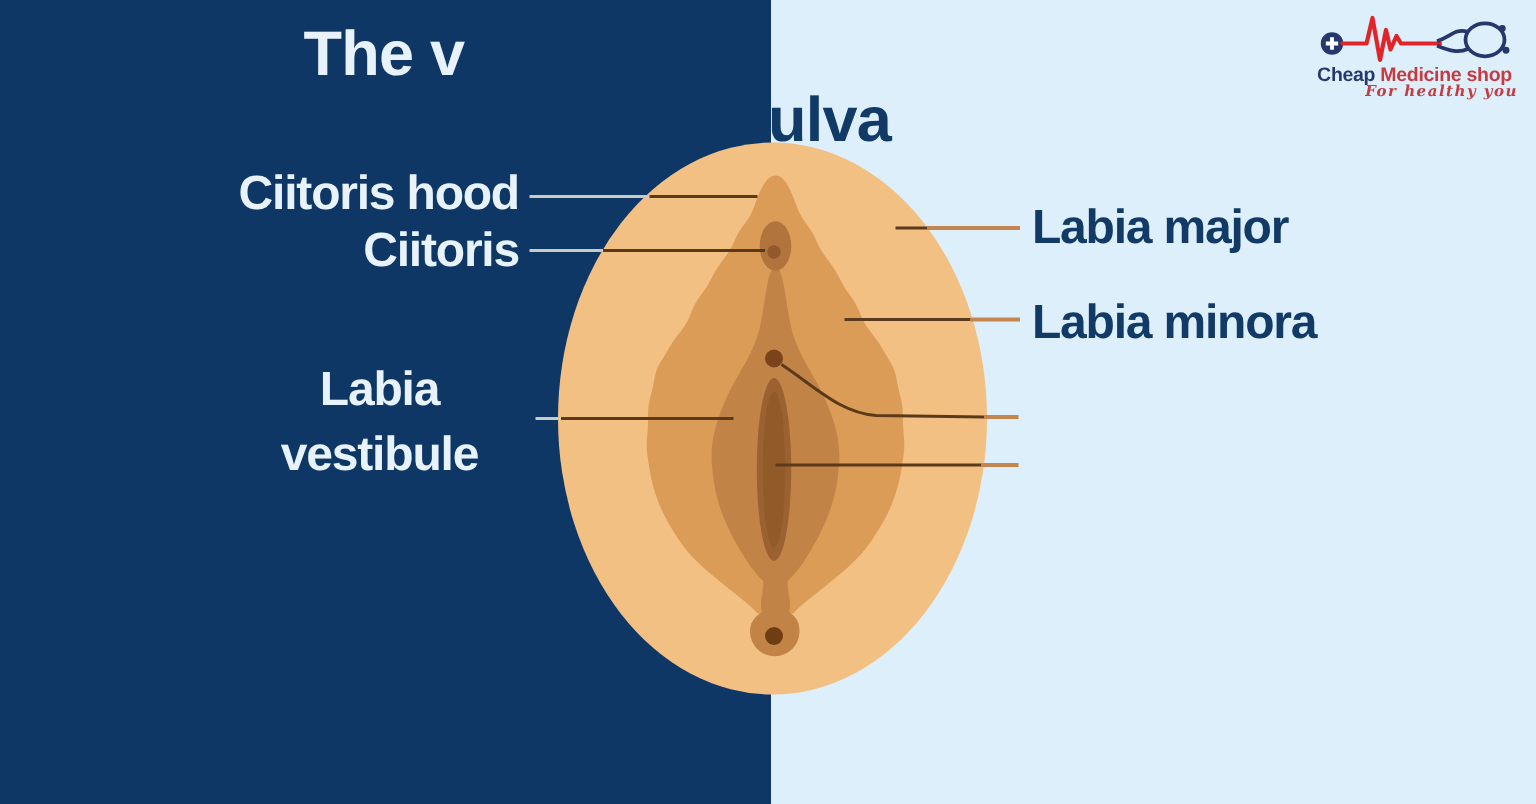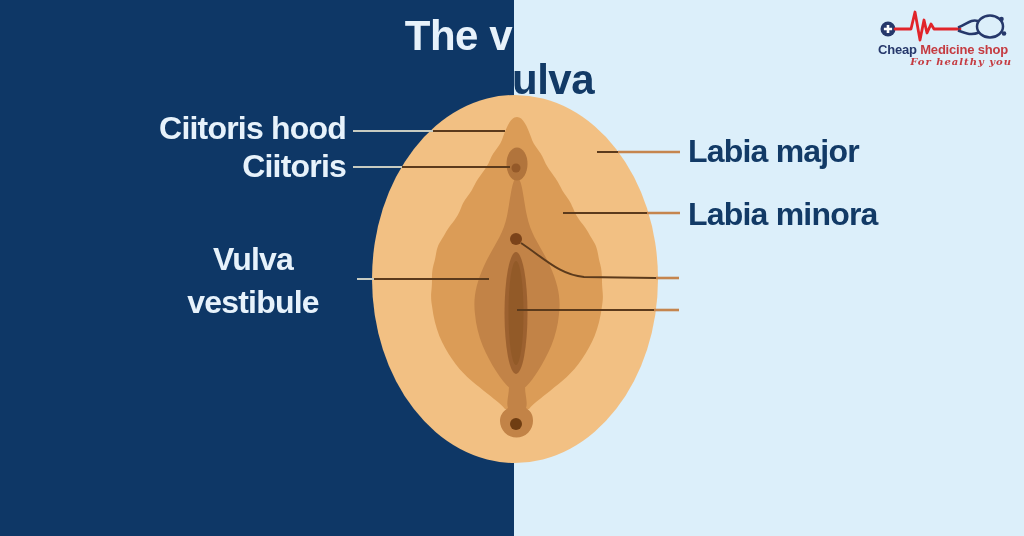--- a/index.html
+++ b/index.html
@@ -11,21 +11,21 @@
   .bg-left{left:0;width:514px;background:var(--bg_left);}
   .bg-right{left:514px;width:510px;background:var(--bg_right);}
 
   .diagram-svg{position:absolute;left:0;top:0;}
 
   .title-row{
     position:absolute;left:0;top:15px;width:1024px;height:50px;
     display:flex;font-size:42px;font-weight:bold;line-height:42px;letter-spacing:-0.5px;
   }
   .title-row .half{width:512px;white-space:pre;}
-  .title-row .half.l{text-align:right;color:var(--text_light);}
+  .title-row .half.l{text-align:center;color:var(--text_light);}
   .title-row .half.r{text-align:left;color:var(--text_dark);margin-top:44px;}
 
   .lbl{
     position:absolute;font-size:32px;font-weight:bold;line-height:32px;
     letter-spacing:-0.8px;white-space:nowrap;
   }
   .lbl.light{color:var(--text_light);}
   .lbl.dark{color:var(--text_dark);}
   .lbl-clitoral-hood{top:112px;right:678px;}
   .lbl-clitoris{top:150px;right:678px;margin-left:41px;}
@@ -143,21 +143,21 @@
   </svg>
 
   <div class="title-row">
     <span class="half l">The v</span>
       <span class="half r">ulva</span>
   </div>
 
   <div class="lbl light lbl-clitoral-hood">Ciitoris hood</div>
   <div class="lbl light lbl-clitoris">Ciitoris</div>
   <div class="lbl light lbl-vestibule">
-    <span>Vulva</span><br>
+    <span>Labia</span><br>
     <span>vestibule</span>
   </div>
 
   <div class="lbl dark lbl-labia-minora">Labia minora</div>
   <div class="lbl dark lbl-labia-major">Labia major</div>
 
   <div class="logo">
     <svg class="logo-icon" width="146" height="34" viewBox="0 0 146 34">
       <circle class="f-logo-navy" cx="16" cy="21" r="7.5"></circle>
       <path fill="#ffffff" d="M14.7,16.9 h2.6 v2.8 h2.8 v2.6 h-2.8 v2.8 h-2.6 v-2.8 h-2.8 v-2.6 h2.8 Z"></path>

